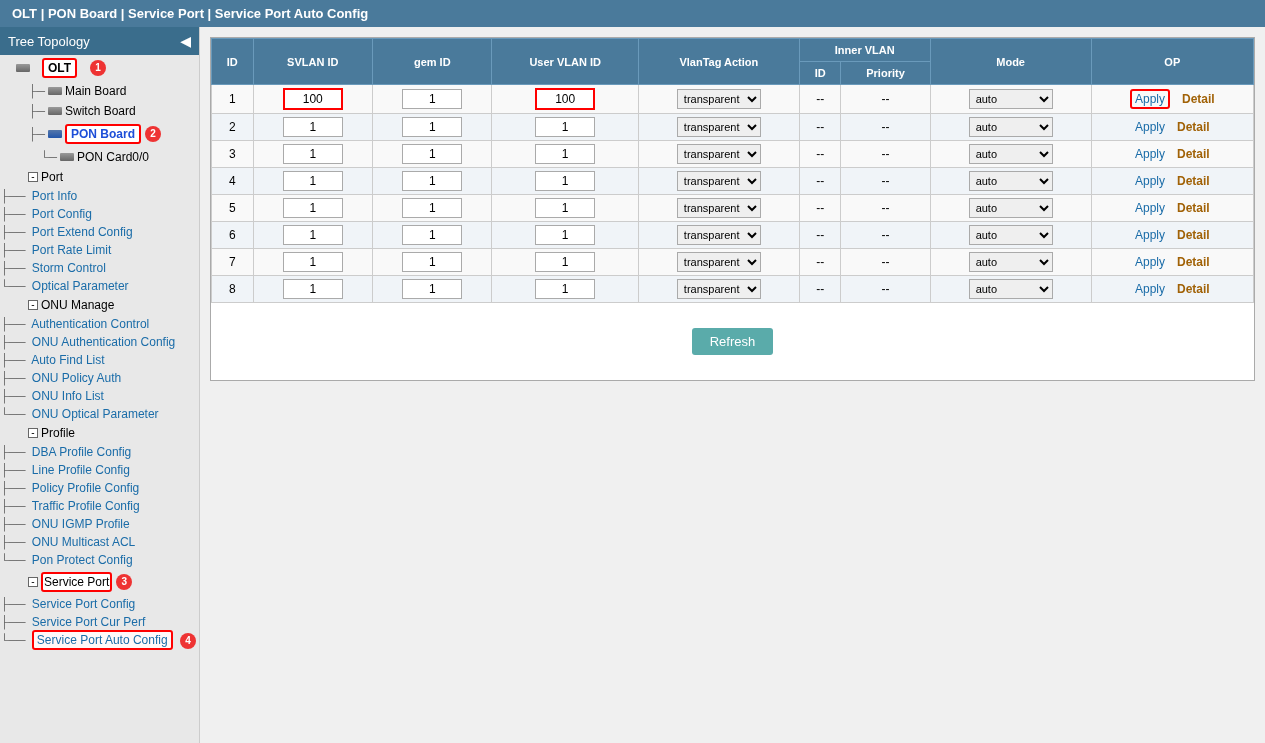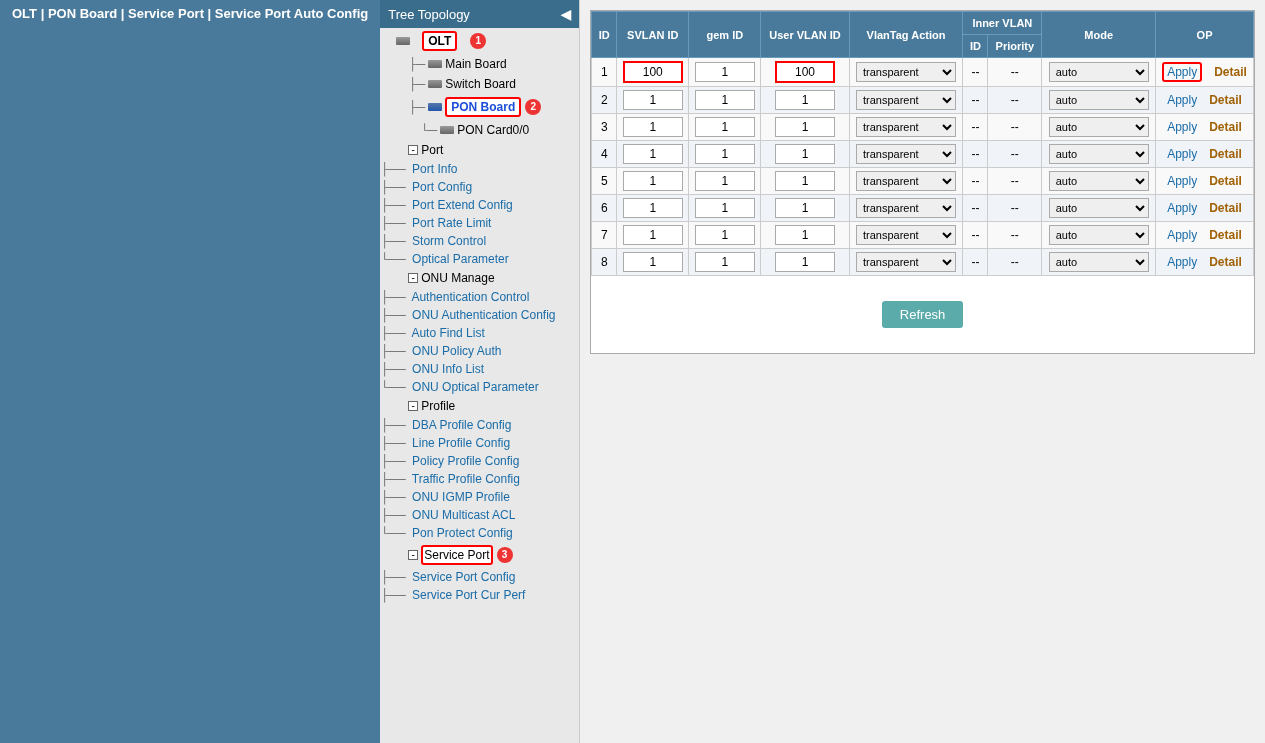--- a/index.html
+++ b/index.html
@@ -1,19 +1,19 @@
 <!DOCTYPE html>
 <html><head>
   <meta charset="utf-8">
   <style>
     * { box-sizing: border-box; margin: 0; padding: 0; }
     body { font-family: Arial, sans-serif; font-size: 12px; background: #f0f0f0; }
 
     
-    .app-container { display: flex; flex-direction: row; height: 743px; }
+    .app-container { display: flex; flex-direction: column; height: 743px; }
     .header { background: #4a7a9b; color: white; padding: 6px 12px; font-size: 13px; font-weight: bold; }
     .main { display: flex; flex: 1; overflow: hidden; }
 
     
     .sidebar { width: 200px; background: #e8e8e8; border-right: 1px solid #ccc; overflow-y: auto; flex-shrink: 0; }
     .sidebar-header { background: #3a6d8c; color: white; padding: 6px 8px; font-size: 13px; font-weight: normal; display: flex; align-items: center; justify-content: space-between; }
     .sidebar-header .collapse-btn { cursor: pointer; color: white; font-size: 14px; }
     .tree-item { padding: 3px 4px; cursor: pointer; display: flex; align-items: center; white-space: nowrap; }
     .tree-item .icon { width: 14px; height: 8px; display: inline-block; margin-right: 3px; background: linear-gradient(to bottom, #888, #555); border-radius: 1px; }
     .tree-item .icon.blue { background: linear-gradient(to bottom, #5577aa, #2255aa); }
@@ -34,21 +34,21 @@
     .content-body { padding: 10px; }
 
     
     .table-wrapper { border: 1px solid #aaa; background: white; overflow: hidden; }
     table { width: 100%; border-collapse: collapse; font-size: 12px; }
     th { background: #4a7a9b; color: white; padding: 5px 6px; text-align: center; border: 1px solid #6a9abb; font-size: 11px; }
     td { padding: 3px 4px; text-align: center; border: 1px solid #ccc; background: #f9f9f9; }
     tr:nth-child(even) td { background: #f0f4f8; }
     input[type=text] { width: 60px; padding: 2px 4px; border: 1px solid #aaa; text-align: center; font-size: 12px; }
     input[type=text].highlighted { border: 2px solid red; }
-    select { padding: 2px; border: 1px solid #aaa; font-size: 11px; width: 100px; }
+    select { padding: 2px; border: 1px solid #aaa; font-size: 11px; width: 84px; }
     .apply-btn { color: #1a6ca8; cursor: pointer; margin-right: 12px; text-decoration: none; }
     .detail-btn { color: #a16207; cursor: pointer; text-decoration: none; font-weight: bold; }
     .apply-box { border: 2px solid red; border-radius: 3px; padding: 1px 3px; }
     .refresh-btn { background: #5aabaa; color: white; border: none; padding: 6px 18px; cursor: pointer; font-size: 13px; border-radius: 3px; display: block; margin: 15px auto; }
   </style>
 </head>
 <body>
 
 <div class="app-container">
 
@@ -191,20 +191,25 @@
         <span style="border: 2px solid red; border-radius: 3px; padding: 1px 1px; background: white;">Service Port</span>
         <span class="badge">3</span>
       </div>
       <div class="nav-row indent3">
         <span class="dot-prefix">├──</span>
         <a class="nav-link">Service Port Config</a>
       </div>
       <div class="nav-row indent3">
         <span class="dot-prefix">├──</span>
         <a class="nav-link">Service Port Cur Perf</a>
+      </div>
+      <div class="nav-row indent3">
+        <span class="dot-prefix">└──</span>
+        <a class="nav-link selected-link">Service Port Auto Config</a>
+        <span class="badge">4</span>
       </div>
     </div>
 
     <div class="content">
       <div class="content-body">
         <div class="table-wrapper">
           <table>
             <thead>
               <tr>
                 <th rowspan="2">ID</th>

